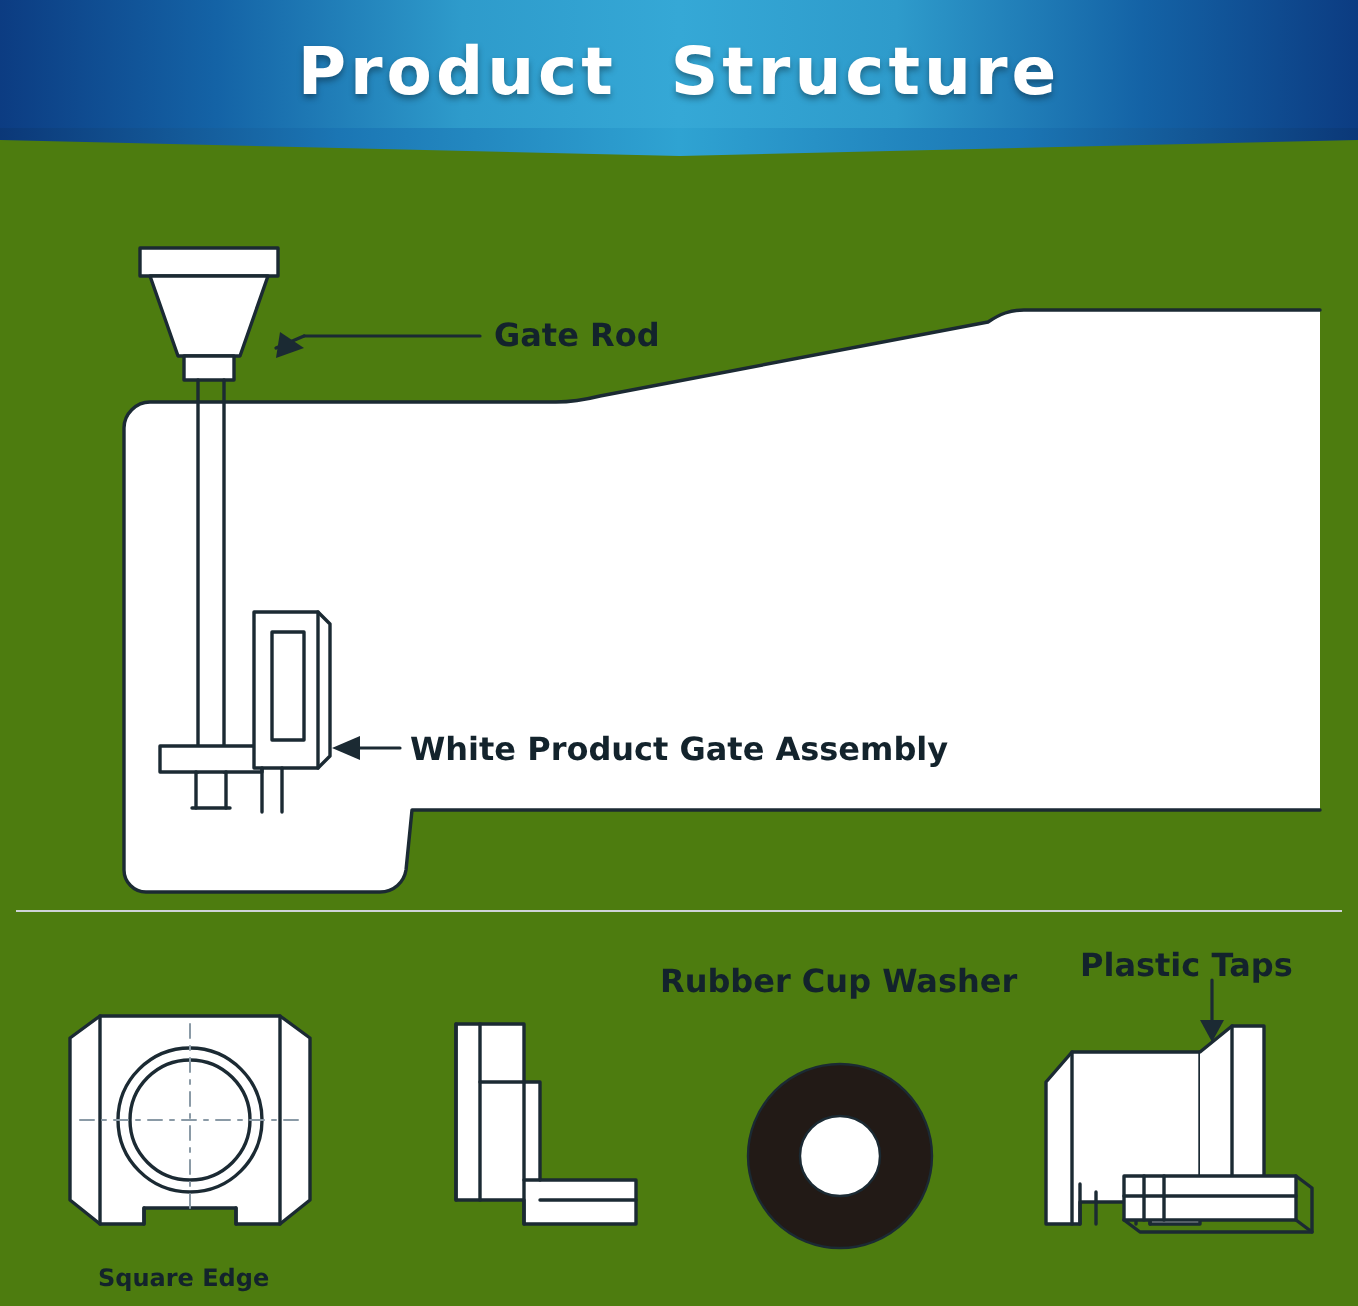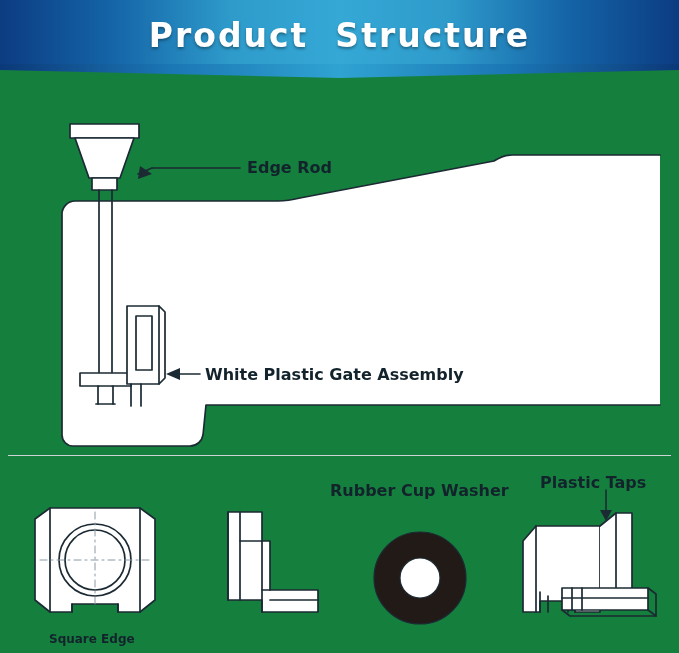--- a/index.html
+++ b/index.html
@@ -7,21 +7,21 @@
     padding: 0;
     background: #ffffff;
   }
   body {
     font-family: "DejaVu Sans", sans-serif;
   }
   #page {
     position: relative;
     width: 679px;
     height: 653px;
-    background: #15803d;
+    background: #4d7c0f;
     overflow: hidden;
   }
 
   
   .banner {
     position: absolute;
     left: 0;
     top: 0;
     width: 679px;
     height: 78px;
@@ -203,19 +203,19 @@
         <path d="M562,588 L648,588 L648,610 L562,610 Z" fill="#ffffff"></path>
         <path d="M562,598 L648,598"></path>
         <path d="M572,588 L572,610 M582,588 L582,610"></path>
         <path d="M648,588 L656,594 L656,616 L648,610"></path>
         <path d="M562,610 L570,616 L656,616"></path>
       </g>
 
     </g>
   </svg>
 
-  <div class="label lbl-lift-rod">Edge Rod</div>
-  <div class="label lbl-gate">White Plastic Gate Assembly</div>
+  <div class="label lbl-lift-rod">Gate Rod</div>
+  <div class="label lbl-gate">White Product Gate Assembly</div>
   <div class="label lbl-rubber">Rubber Cup Washer</div>
   <div class="label lbl-plastic-taps">Plastic Taps</div>
   <div class="label lbl-square-edge">Square Edge</div>
 
 </div>
 
 </body></html>

